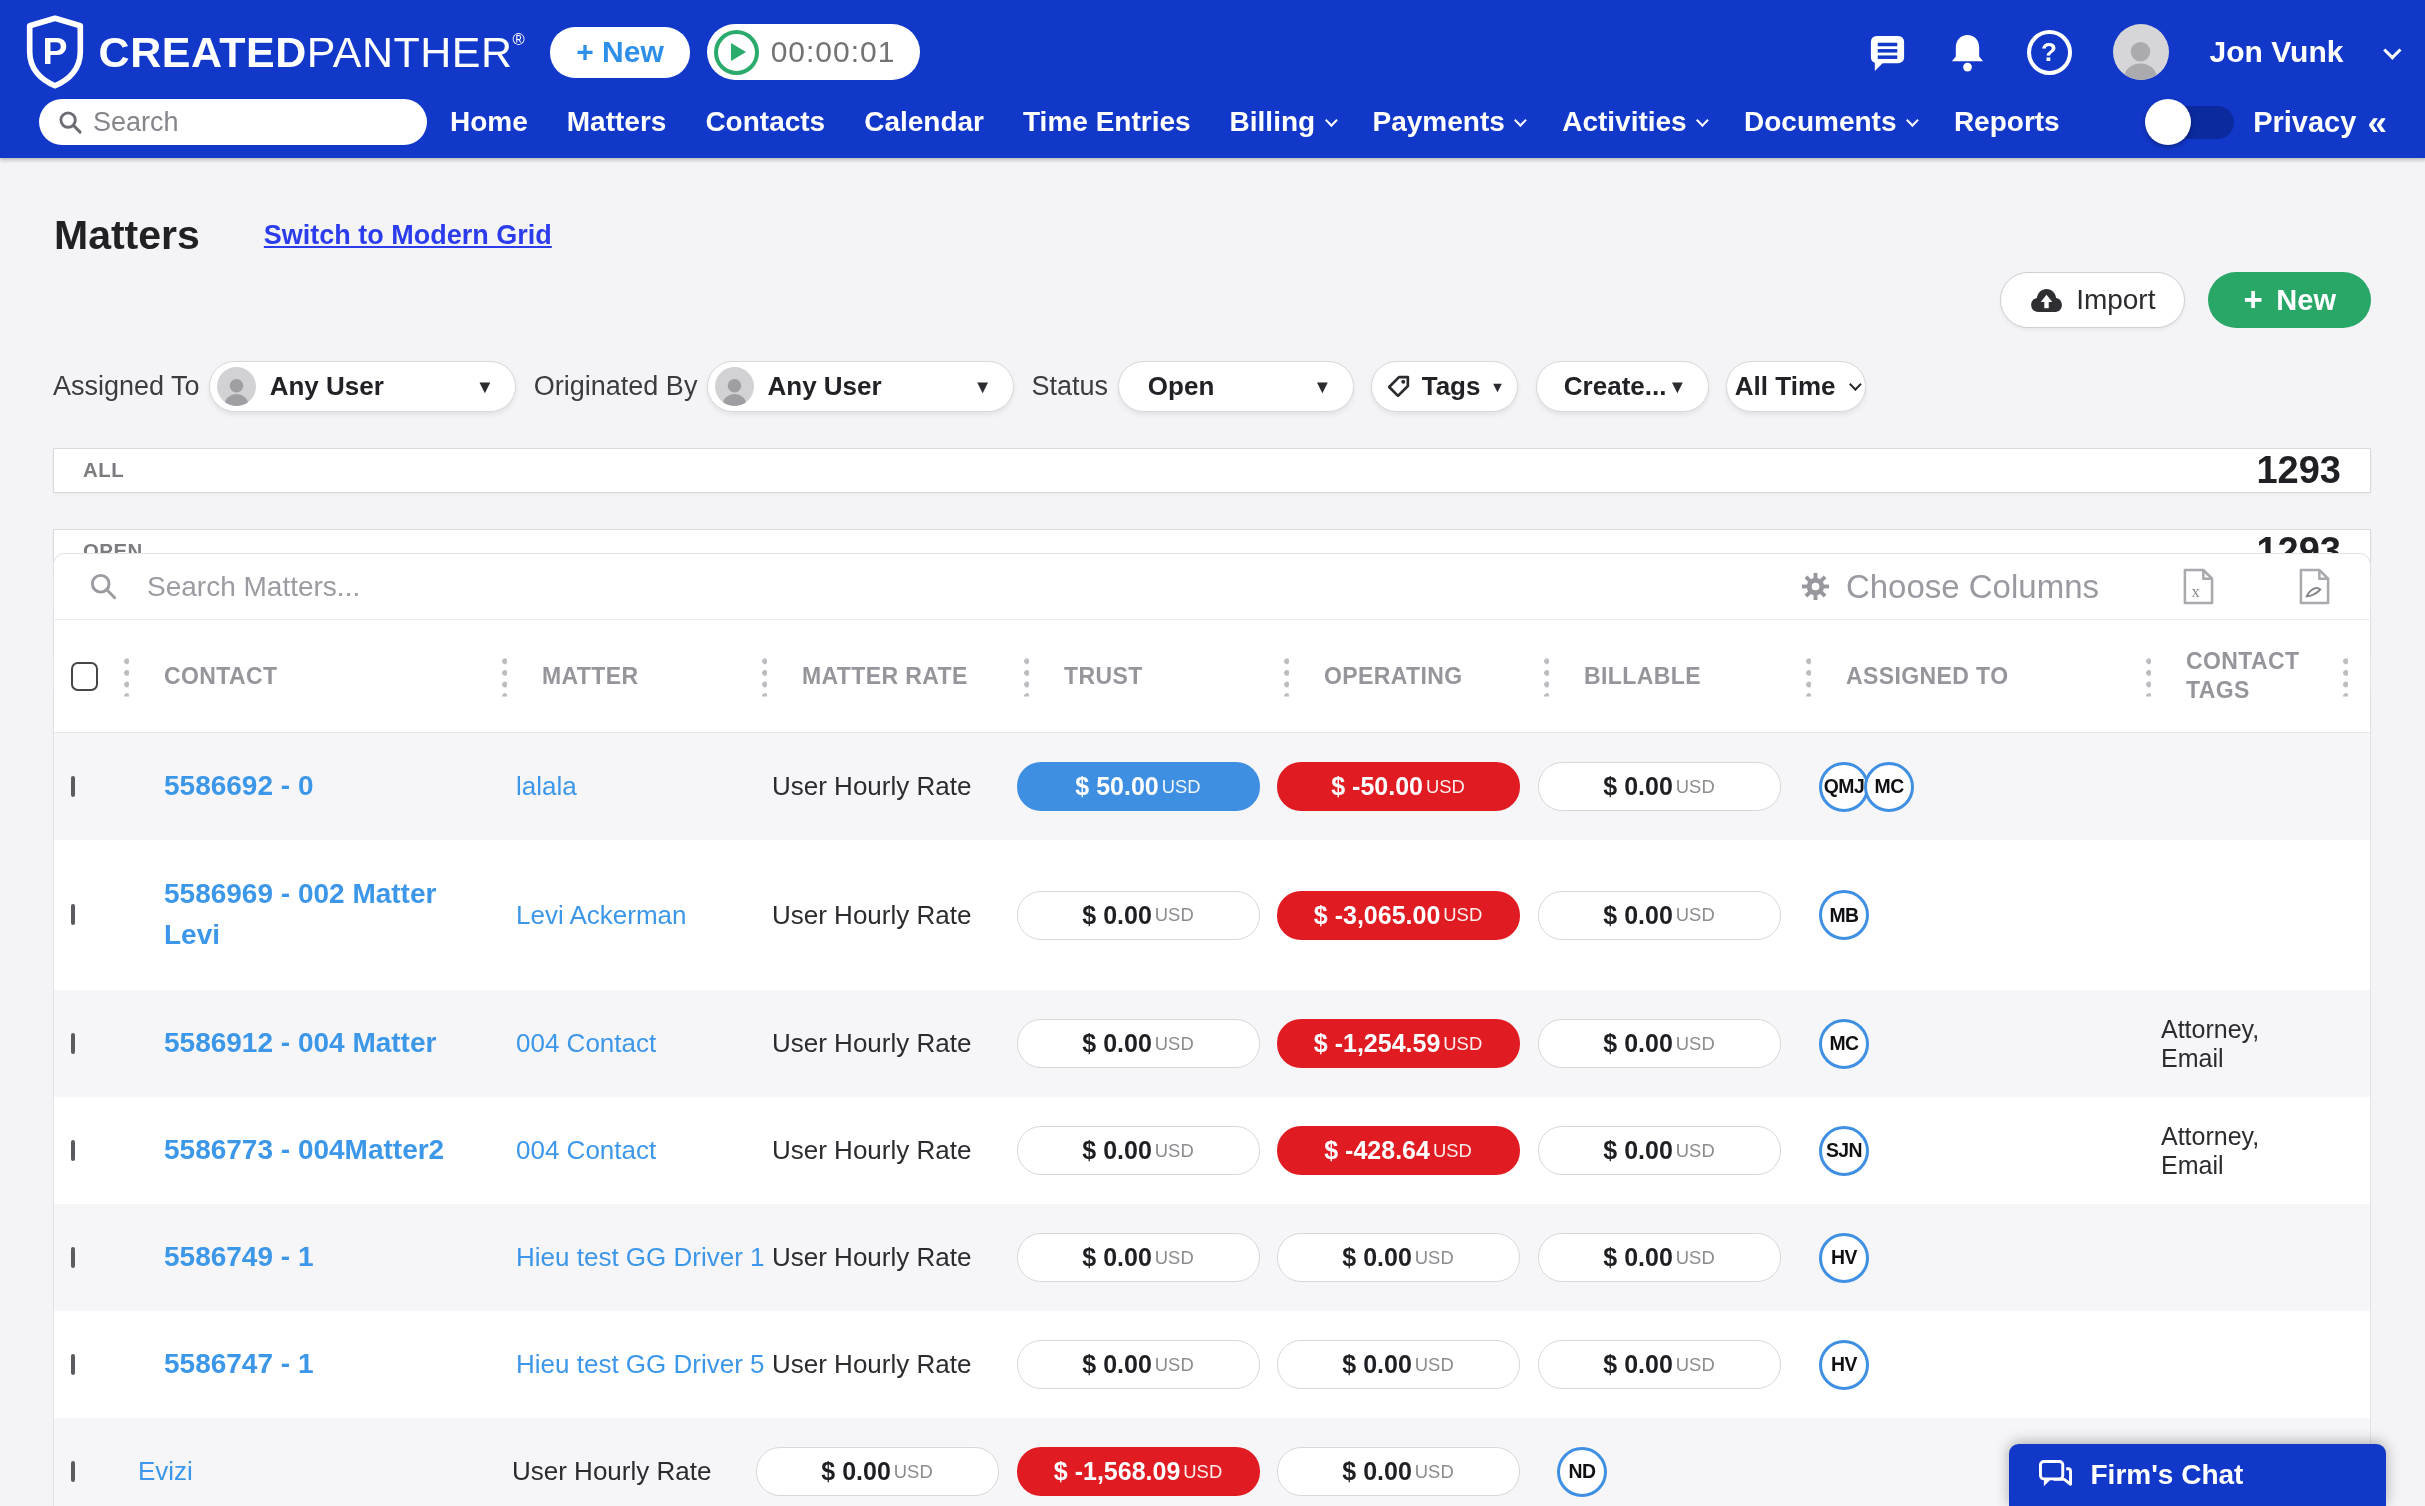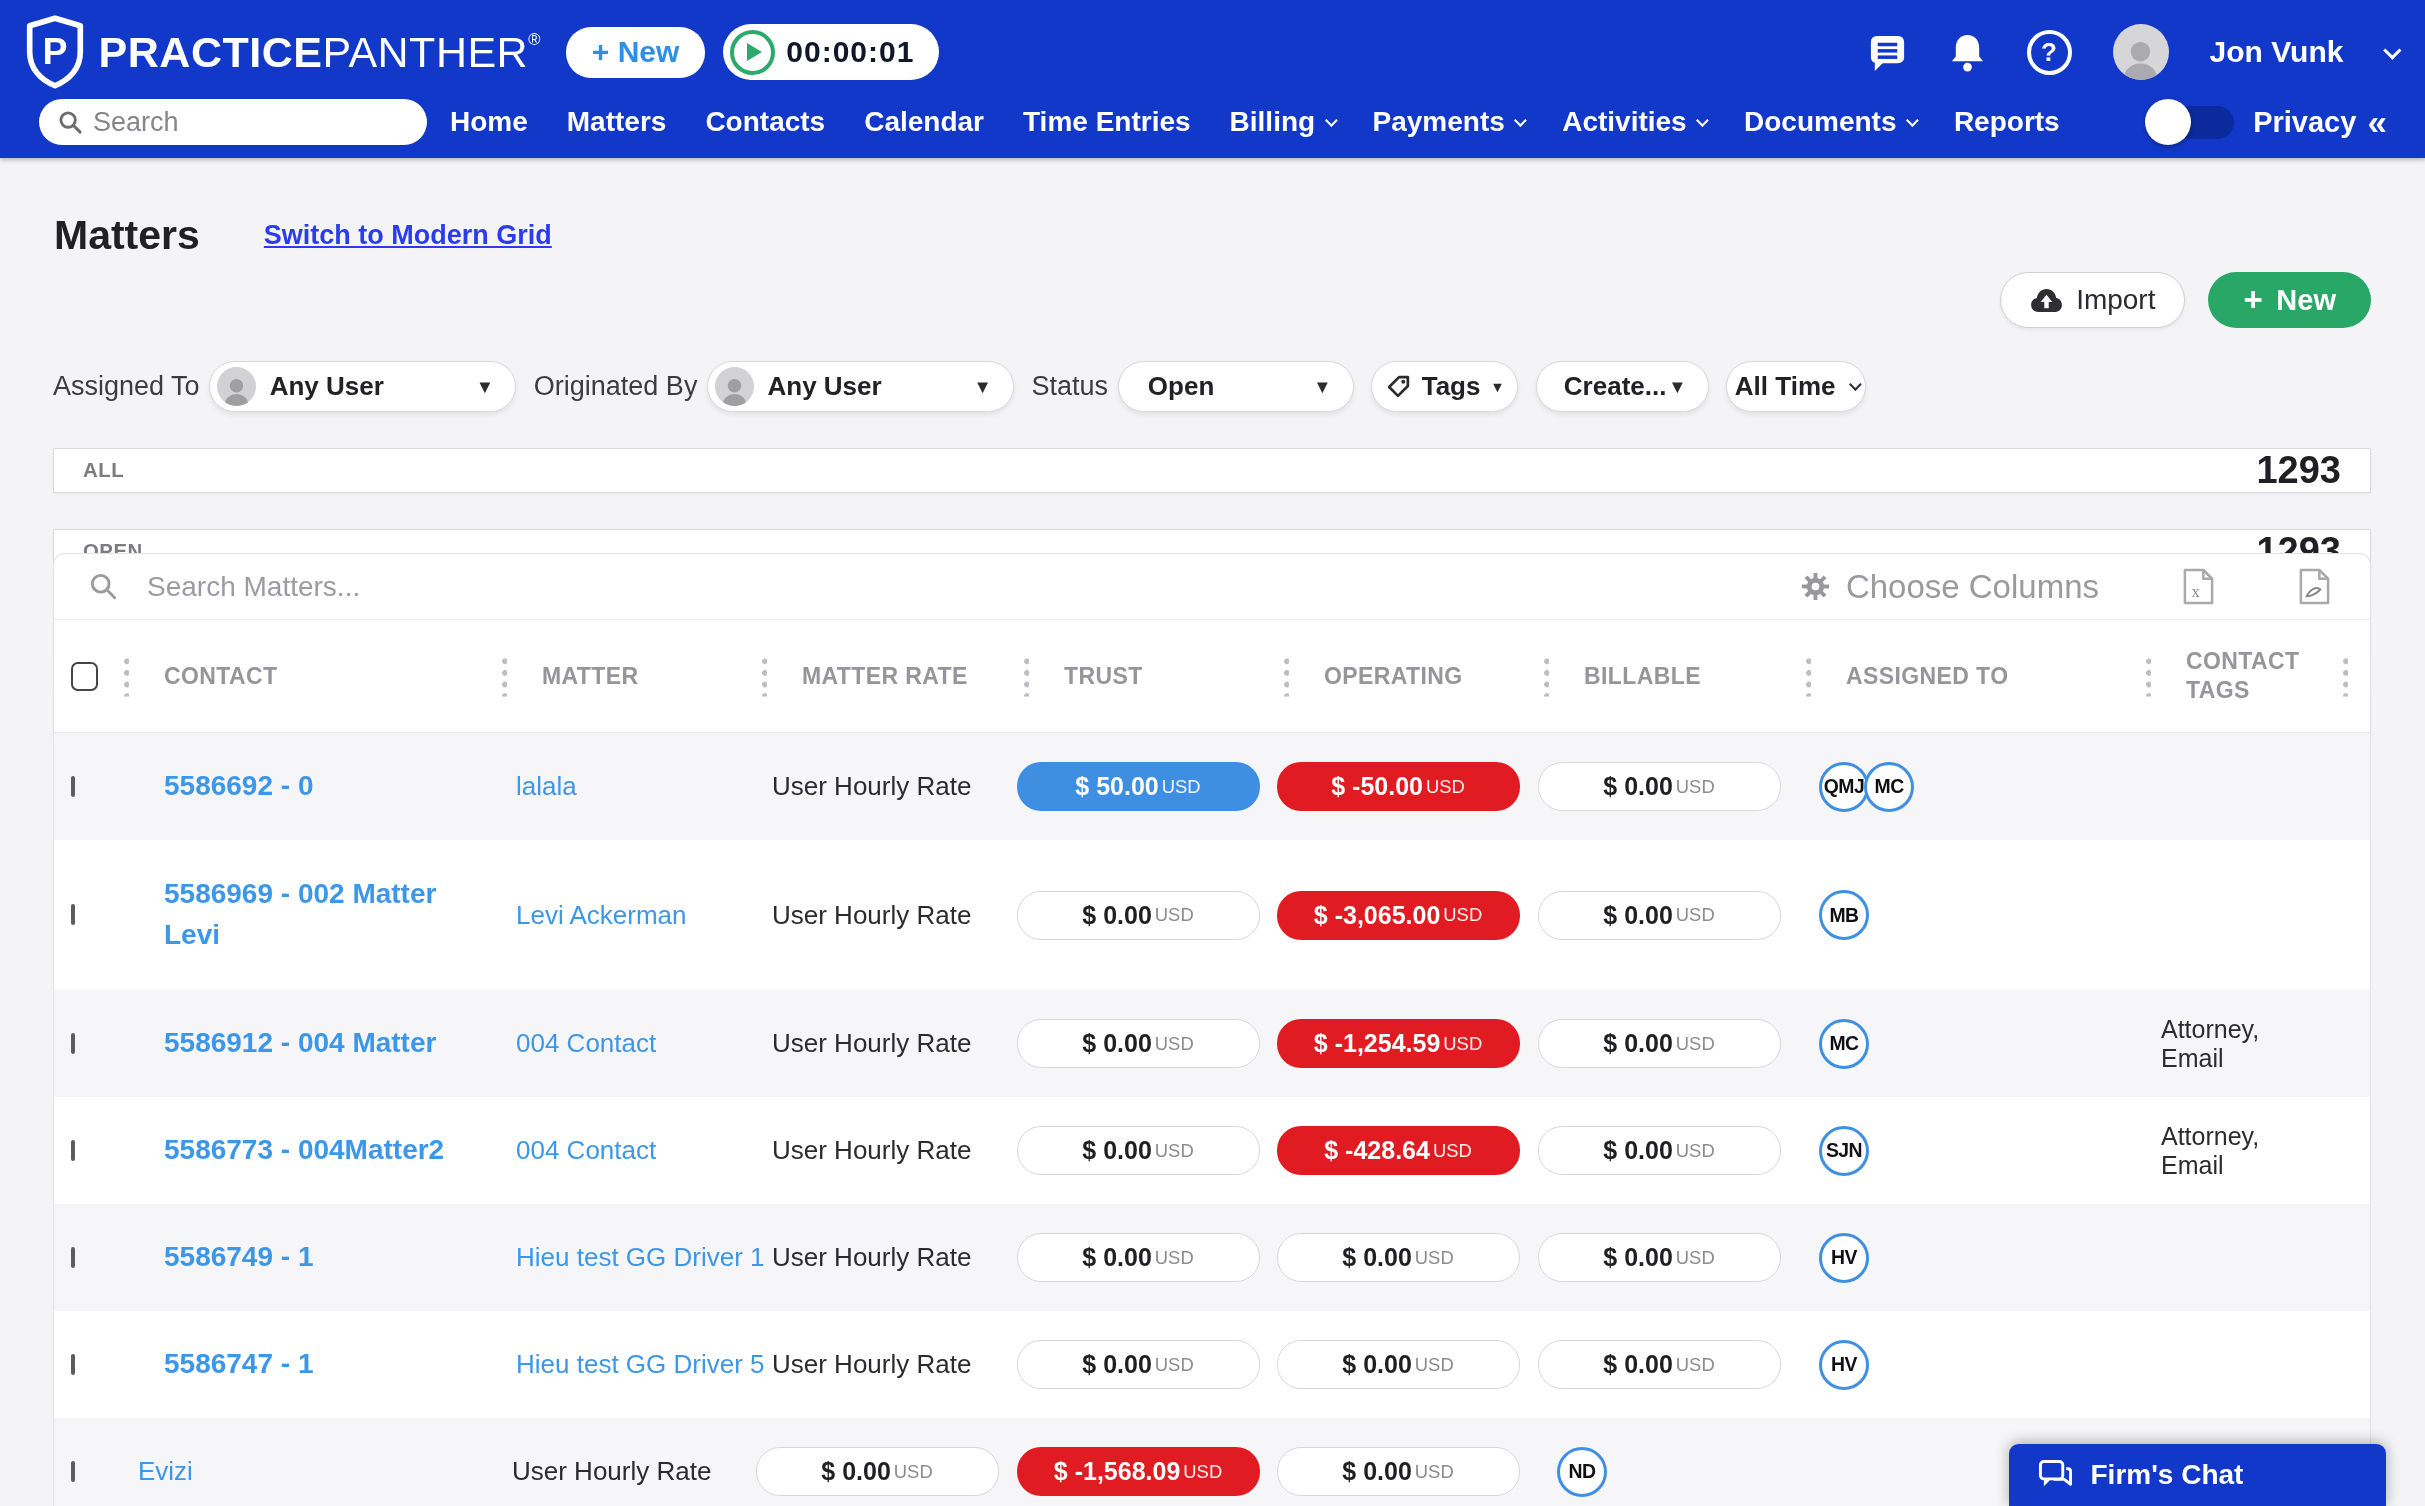--- a/index.html
+++ b/index.html
@@ -12,21 +12,21 @@
   .nav-top { display:flex; align-items:center; height:97px; padding:7.8px 29px 0 25px; }
   .brand { display:flex; align-items:center; gap:13.6px; }
   .brand-word { font-size:43px; letter-spacing:0.5px; display:flex; align-items:flex-start; }
   .brand-bold { font-weight:800; }
   .brand-light { font-weight:300; }
   .brand-reg { font-size:16.5px; margin-top:1.9px; }
   .pill-new { margin-left:25px; background:#fff; color:#2e8fe9; font-weight:800; font-size:30px; border:none; border-radius:25px; padding:8.7px 26px; cursor:pointer; }
   .pill-timer { margin-left:17.5px; background:#fff; border-radius:28px; height:56px; display:flex; align-items:center; gap:11.6px; padding:0 25px 0 6.8px; }
   .play-circle { width:45px; height:45px; border-radius:50%; border:4.9px solid #2bab6b; display:flex; align-items:center; justify-content:center; background:#fff; }
   .play-tri { width:0; height:0; border-left:15.5px solid #2bab6b; border-top:9.7px solid transparent; border-bottom:9.7px solid transparent; margin-left:3.9px; }
-  .timer-text { color:#0f172a; font-weight:700; font-size:30px; letter-spacing:1px; }
+  .timer-text { color:#737373; font-weight:400; font-size:30px; letter-spacing:1px; }
   .nav-top-right { margin-left:auto; display:flex; align-items:center; gap:41px; }
   .help-circle { width:45px; height:45px; border-radius:50%; border:4.9px solid #fff; display:flex; align-items:center; justify-content:center; font-weight:800; font-size:26px; color:#fff; }
   .nav-avatar { width:56px; height:56px; border-radius:50%; background:#d6d6d8; overflow:hidden; display:flex; align-items:flex-end; justify-content:center; }
   .user-name { font-size:30px; font-weight:700; }
   .chev { display:inline-block; width:12.6px; height:12.6px; border-right:3.4px solid currentColor; border-bottom:3.4px solid currentColor; transform:rotate(45deg) translateY(-2.9px); }
   .chev.sm { width:8.7px; height:8.7px; border-width:2.9px; }
 
   .nav-bottom { display:flex; align-items:center; height:61px; padding:0 39px 11px 39px; }
   .nav-search { width:388px; height:46px; background:#fff; border-radius:23px; display:flex; align-items:center; padding:0 19.4px; gap:9.7px; }
   .nav-search input { border:none; outline:none; font-size:27px; color:#55555a; width:100%; font-family:inherit; background:transparent; }
@@ -126,21 +126,21 @@
   <header class="navbar">
     <div class="nav-top">
       <div class="brand">
         <span>
           <svg width="60" height="74" viewBox="0 0 64 78">
             <path d="M32 3 L59 11 V39 C59 57 47 69 32 75 C17 69 5 57 5 39 V11 Z" fill="none" stroke="#fff" stroke-width="6" stroke-linejoin="round"></path>
             <text x="32" y="52" text-anchor="middle" font-family="Liberation Sans, sans-serif" font-size="40" font-weight="800" fill="#fff">P</text>
           </svg>
         </span>
         <span class="brand-word">
-          <span class="brand-bold">PRACTICE</span>
+          <span class="brand-bold">CREATED</span>
             <span class="brand-light">PANTHER</span>
             <span class="brand-reg">®</span>
         </span>
       </div>
       <button class="pill-new">+ New</button>
       <div class="pill-timer">
         <span class="play-circle">
             <span class="play-tri"></span>
           </span>
         <span class="timer-text">00:00:01</span>

